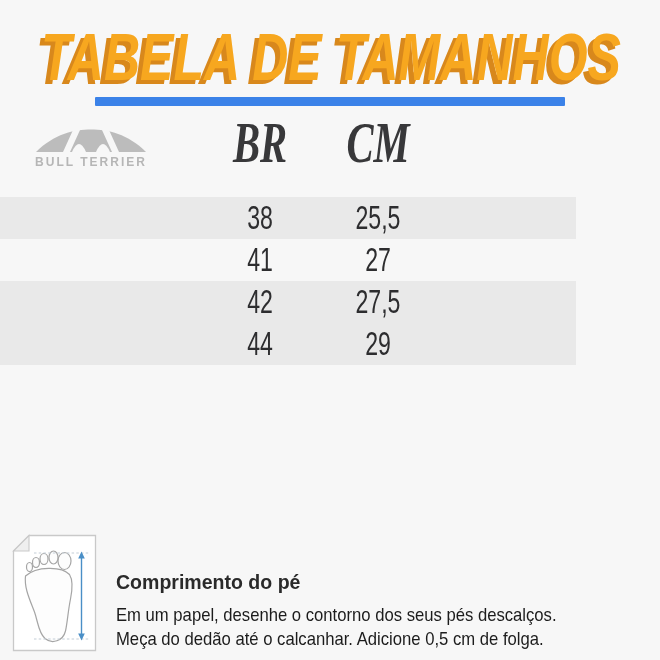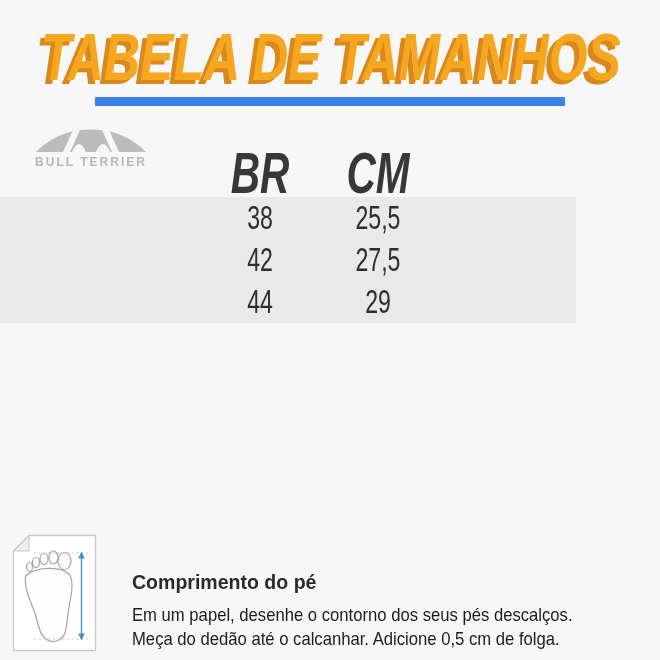--- a/index.html
+++ b/index.html
@@ -25,40 +25,40 @@
   .brand-label{
     display:block;margin-top:3px;font-size:12px;font-weight:bold;
     letter-spacing:2px;color:#b6b6b6;white-space:nowrap;
   }
 
   
   .col-br{position:absolute;left:185px;width:150px;text-align:center;}
   .col-cm{position:absolute;left:302px;width:152px;text-align:center;}
 
   
-  .thead{position:absolute;left:0;top:140px;width:528px;height:66px;}
+  .thead{position:absolute;left:0;top:110px;width:528px;height:66px;font-family:Liberation Serif, serif;}
   .thead .hcell{
     top:0;height:66px;line-height:66px;
     font-size:58px;font-weight:bold;font-style:italic;color:#38383a;
     transform:scaleX(0.70);
   }
 
   
   .size-table{position:absolute;left:0;top:197px;width:660px;}
   .trow{position:relative;width:576px;height:42px;text-decoration:underline;}
   .trow.shaded{background:#e9e9e9;}
   .trow .cell{
     top:0;height:42px;line-height:42px;
     font-size:33px;color:#2d2d2f;
     transform:scaleX(0.70);
   }
 
   
   .measure-icon{position:absolute;left:12px;top:534px;}
-  .instructions{position:absolute;left:116px;top:570px;width:500px;margin-left:16px;}
+  .instructions{position:absolute;left:116px;top:570px;width:500px;}
   .instructions h2{
     margin:0 0 9px 0;font-size:21px;font-weight:bold;color:#2a2a2a;
     transform:scaleX(0.93);transform-origin:left center;white-space:nowrap;
   }
   .instructions p{
     margin:0;font-size:18.5px;line-height:24px;color:#1c1c1c;
     transform:scaleX(0.90);transform-origin:left center;white-space:nowrap;
   }
 </style>
 </head>
@@ -87,20 +87,24 @@
   <div class="thead">
     <div class="hcell col-br">BR</div>
     <div class="hcell col-cm">CM</div>
   </div>
 
   <div class="size-table">
     <div class="trow shaded">
       <span class="cell col-br">38</span>
       <span class="cell col-cm">25,5</span>
     </div>
+    <div class="trow">
+      <span class="cell col-br">41</span>
+      <span class="cell col-cm">27</span>
+    </div>
     <div class="trow shaded">
       <span class="cell col-br">42</span>
       <span class="cell col-cm">27,5</span>
     </div>
     <div class="trow shaded">
       <span class="cell col-br">44</span>
       <span class="cell col-cm">29</span>
     </div>
   </div>
 

